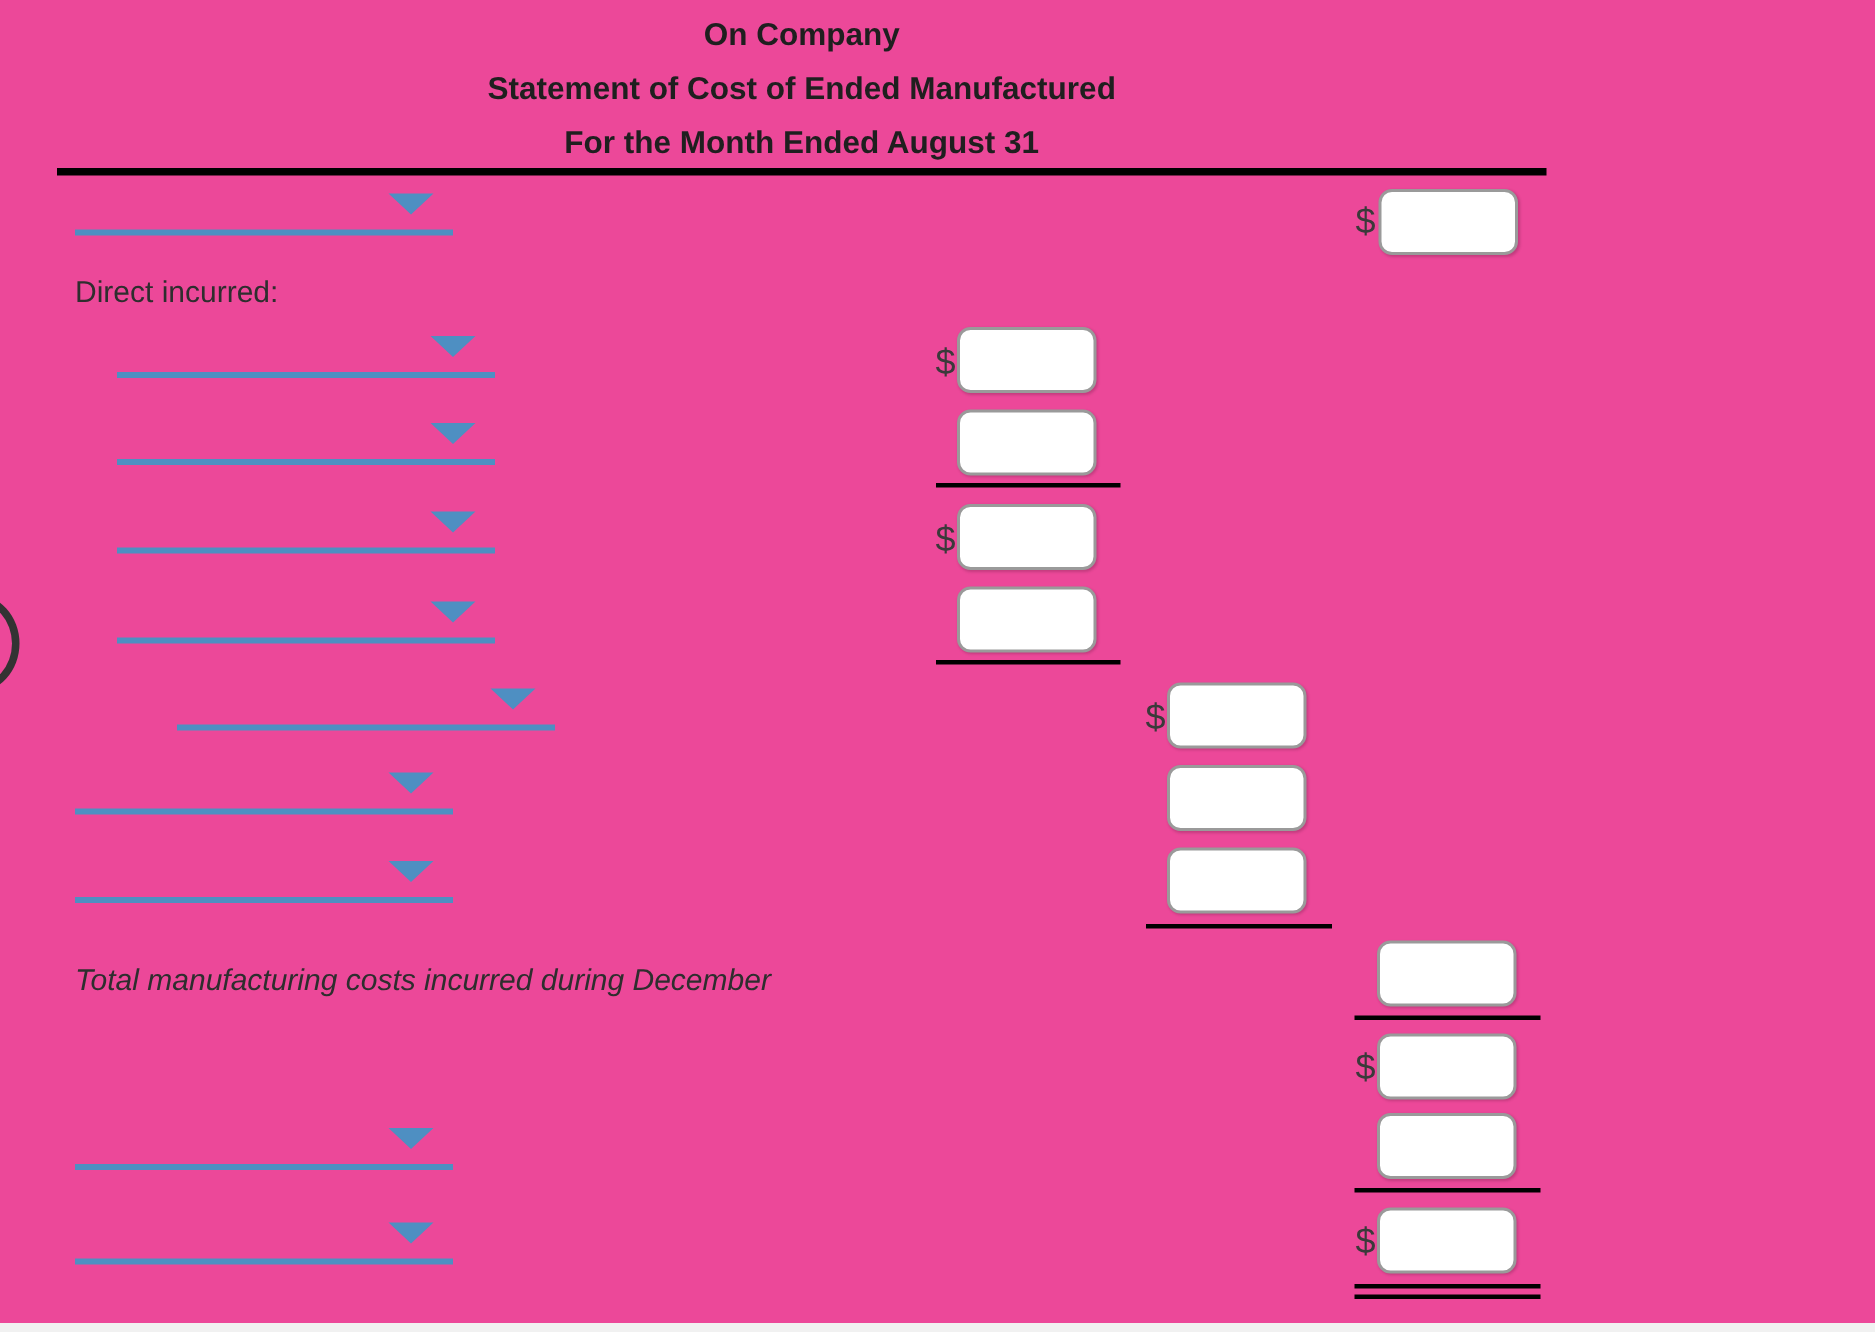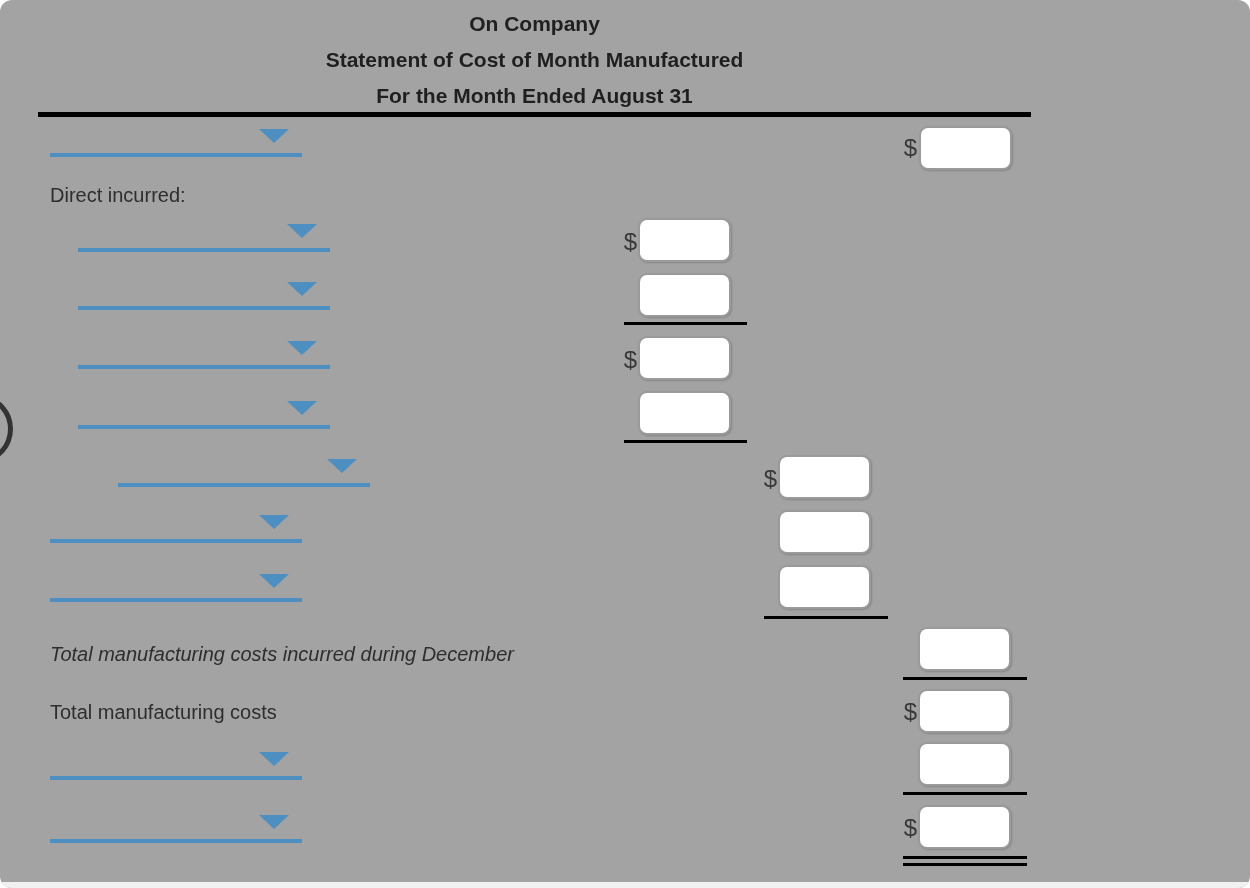--- a/index.html
+++ b/index.html
@@ -1,23 +1,22 @@
 <!DOCTYPE html>
 <html><head>
 <meta charset="utf-8">
 <style>
   html,body{margin:0;padding:0;background:#ffffff;}
   .page{
     position:relative;
     width:1250px;height:888px;
-    background:#a3a3a3;
+    background:#ec4899;
     overflow:hidden;
     font-family:"Liberation Sans","DejaVu Sans",sans-serif;
     color:#2e2e2e;
-    border-radius:12px;
   }
   
   .hdr{
     position:absolute;left:38px;width:993px;
     text-align:center;font-weight:bold;font-size:21px;color:#1f1f1f;
     white-space:nowrap;
   }
   .thick-rule{
     position:absolute;left:38px;top:112px;width:993px;height:5px;background:#000;
   }
@@ -75,21 +74,21 @@
   .bottom-divider{
     position:absolute;left:0;top:882px;width:1250px;height:6px;background:#f1f1f1;
   }
 </style>
 </head>
 <body>
 
 <div class="page">
 
   <div class="hdr" style="top:12px;">On Company</div>
-  <div class="hdr" style="top:48px;">Statement of Cost of Month Manufactured</div>
+  <div class="hdr" style="top:48px;">Statement of Cost of Ended Manufactured</div>
   <div class="hdr" style="top:84px;">For the Month Ended August 31</div>
   <div class="thick-rule"></div>
 
   <div class="partial-circle"></div>
 
   <div class="dd" style="left:50px;top:129px;">
     <span class="caret"></span>
   </div>
   <span class="dollar" style="left:901px;top:134px;">$</span>
   <input class="amt" style="left: 919px; top: 126px;" type="text" value="">
@@ -134,21 +133,20 @@
   <div class="dd" style="left:50px;top:574px;">
     <span class="caret"></span>
   </div>
   <input class="amt" style="left: 778px; top: 565px;" type="text" value="">
   <div class="rule" style="left:764px;top:616px;width:124px;"></div>
 
   <div class="lbl" style="left:50px;top:643px;font-style:italic;">Total manufacturing costs incurred during December</div>
   <input class="amt" style="left: 918px; top: 627px;" type="text" value="">
   <div class="rule" style="left:903px;top:677px;width:124px;"></div>
 
-  <div class="lbl" style="left:50px;top:701px;">Total manufacturing costs</div>
   <span class="dollar" style="left:901px;top:698px;">$</span>
   <input class="amt" style="left: 918px; top: 689px;" type="text" value="">
 
   <div class="dd" style="left:50px;top:752px;">
     <span class="caret"></span>
   </div>
   <input class="amt" style="left: 918px; top: 742px;" type="text" value="">
   <div class="rule" style="left:903px;top:792px;width:124px;"></div>
 
   <div class="dd" style="left:50px;top:815px;">

